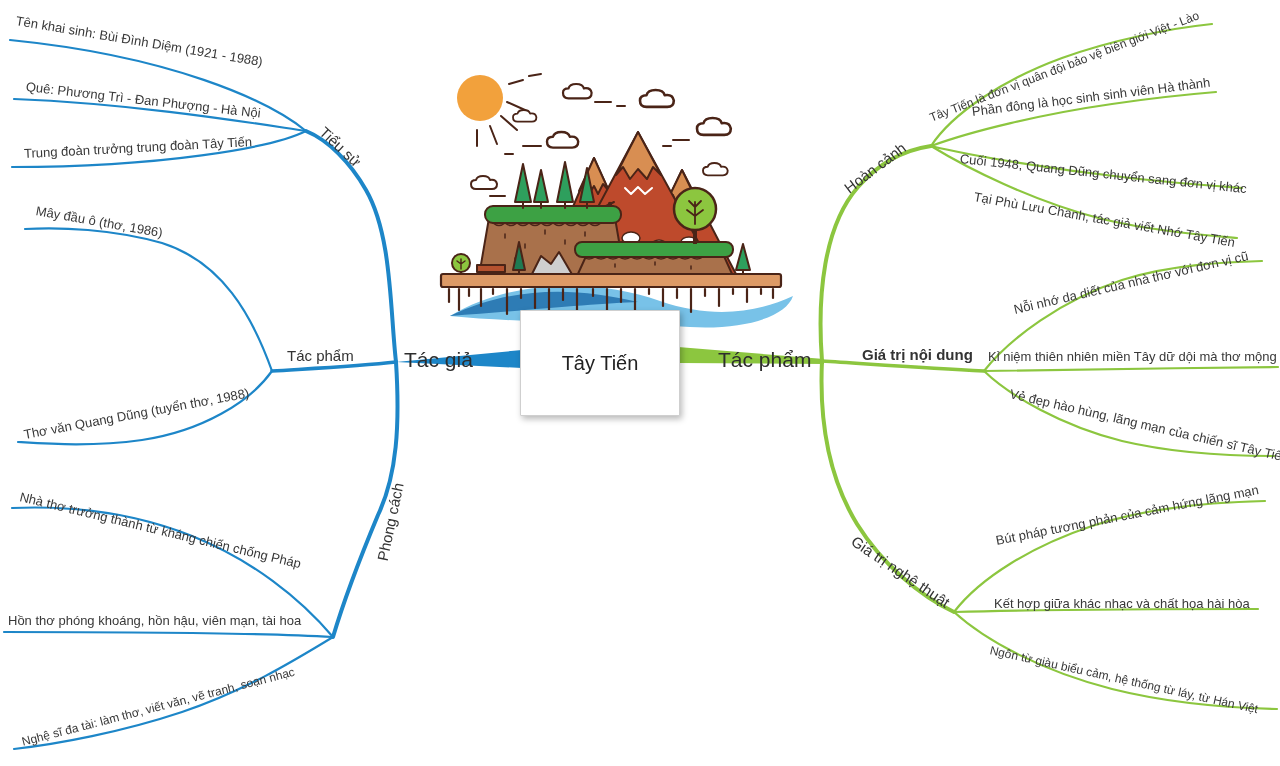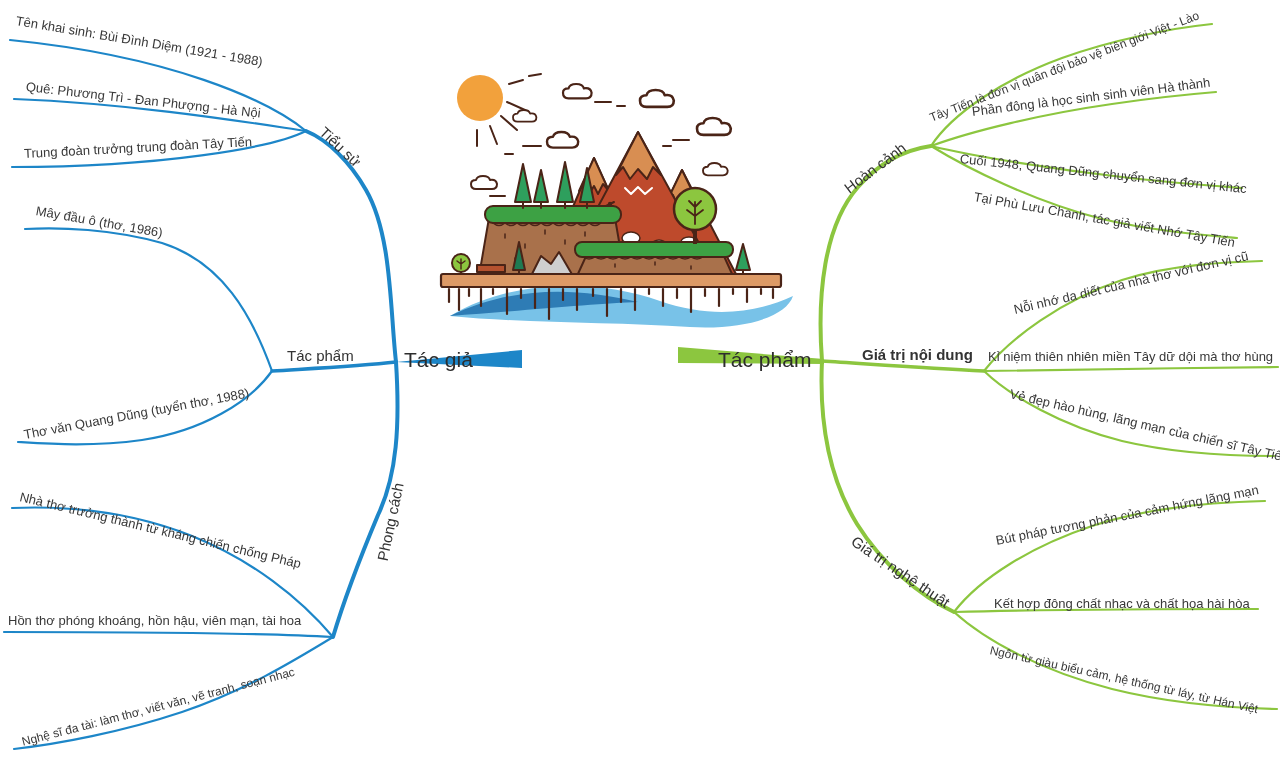--- a/index.html
+++ b/index.html
@@ -202,20 +202,23 @@
           <line x1="270" y1="231" x2="270" y2="238"></line>
         <line x1="284" y1="231" x2="284" y2="248"></line>
           <line x1="298" y1="231" x2="298" y2="236"></line>
         <line x1="312" y1="231" x2="312" y2="244"></line>
           <line x1="326" y1="231" x2="326" y2="236"></line>
         <line x1="338" y1="231" x2="338" y2="240"></line>
       </g>
     </g>
   </svg>
 
+  <div id="center-box">
+    <span class="title">Tây Tiến</span>
+  </div>
 
   <div class="main-label" style="left:404px;top:331px;">Tác giả</div>
   <div class="main-label" style="left:718px;top:331px;">Tác phẩm</div>
 
   <div class="sub" style="left:322px;top:122px;transform:rotate(43deg);">Tiểu sử</div>
   <div class="txt" style="left:16px;top:14px;transform:rotate(9.5deg);">Tên khai sinh: Bùi Đình Diệm (1921 - 1988)</div>
   <div class="txt" style="left:26px;top:80px;transform:rotate(6.5deg);">Quê: Phương Trì - Đan Phượng - Hà Nội</div>
   <div class="txt" style="left:24px;top:147px;transform:rotate(-3deg);">Trung đoàn trưởng trung đoàn Tây Tiến</div>
 
   <div class="sub" style="left:287px;top:348px;">Tác phẩm</div>
@@ -228,21 +231,21 @@
   <div class="txt sm" style="left:22px;top:736px;transform:rotate(-14.5deg);">Nghệ sĩ đa tài: làm thơ, viết văn, vẽ tranh, soạn nhạc</div>
 
   <div class="sub" style="left:846px;top:182px;transform:rotate(-37deg);">Hoàn cảnh</div>
   <div class="txt sm" style="left:930px;top:112px;transform:rotate(-21deg);">Tây Tiến là đơn vị quân đội bảo vệ biên giới Việt - Lào</div>
   <div class="txt" style="left:972px;top:105px;transform:rotate(-7deg);">Phần đông là học sinh sinh viên Hà thành</div>
   <div class="txt" style="left:960px;top:152px;transform:rotate(6deg);">Cuối 1948, Quang Dũng chuyển sang đơn vị khác</div>
   <div class="txt" style="left:974px;top:190px;transform:rotate(10deg);">Tại Phù Lưu Chanh, tác giả viết Nhớ Tây Tiến</div>
 
   <div class="sub" style="left:862px;top:347px;font-weight:bold;">Giá trị nội dung</div>
   <div class="txt" style="left:1014px;top:303px;transform:rotate(-13deg);">Nỗi nhớ da diết của nhà thơ với đơn vị cũ</div>
-  <div class="txt" style="left:988px;top:350px;">Kỉ niệm thiên nhiên miền Tây dữ dội mà thơ hùng</div>
+  <div class="txt" style="left:988px;top:350px;">Kỉ niệm thiên nhiên miền Tây dữ dội mà thơ mộng</div>
   <div class="txt" style="left:1010px;top:387px;transform:rotate(13deg);">Vẻ đẹp hào hùng, lãng mạn của chiến sĩ Tây Tiến</div>
 
   <div class="sub" style="left:853px;top:532px;transform:rotate(34deg);">Giá trị nghệ thuật</div>
   <div class="txt" style="left:996px;top:534px;transform:rotate(-11deg);">Bút pháp tương phản của cảm hứng lãng mạn</div>
-  <div class="txt" style="left:994px;top:597px;">Kết hợp đông chất nhạc và chất họa hài hòa</div>
+  <div class="txt" style="left:994px;top:597px;">Kết hợp giữa khác nhạc và chất họa hài hòa</div>
   <div class="txt sm" style="left:990px;top:644px;transform:rotate(12.5deg);">Ngôn từ giàu biểu cảm, hệ thống từ láy, từ Hán Việt</div>
 
 </div>
 
 </body></html>

